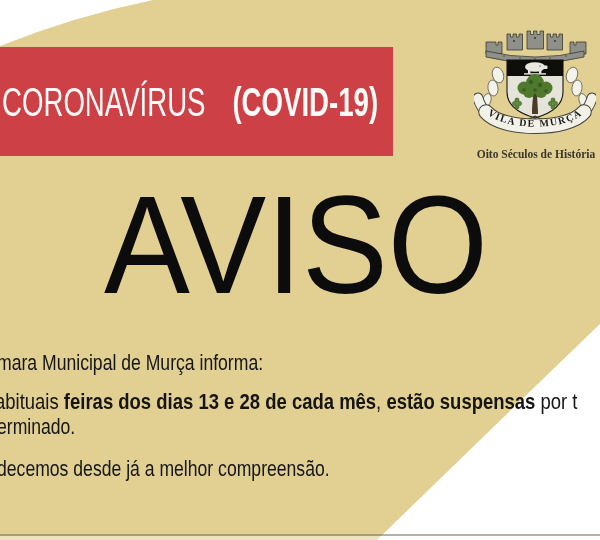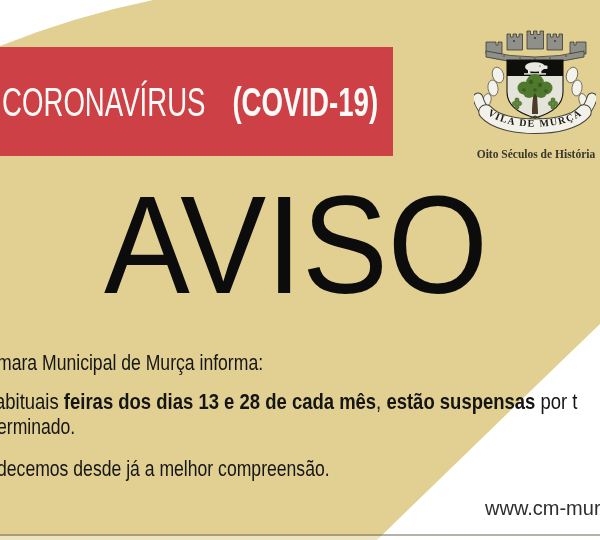--- a/index.html
+++ b/index.html
@@ -146,17 +146,16 @@
   </svg>
   <div class="motto">Oito Séculos de História</div>
 
   <div class="headline">AVISO</div>
 
   <div class="bline l1">mara Municipal de Murça informa:</div>
   <div class="bline l2"><span>abituais </span><b>feiras dos dias 13 e 28 de cada mês</b><span>, </span><b>estão suspensas</b><span> por t</span></div>
   <div class="bline l3">erminado.</div>
   <div class="bline l4">decemos desde já a melhor compreensão.</div>
 
-  <div class="website">www.cm-mur</div>
 
   <div class="edge-line"></div>
   <div class="edge-fade"></div>
 </div>
 
 </body></html>

